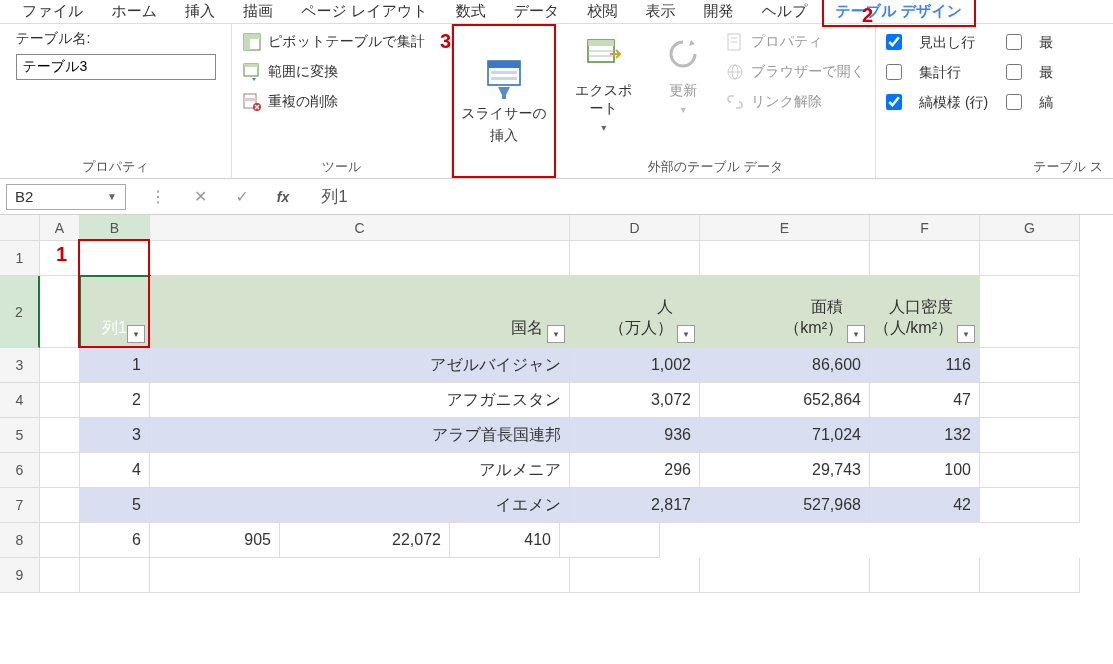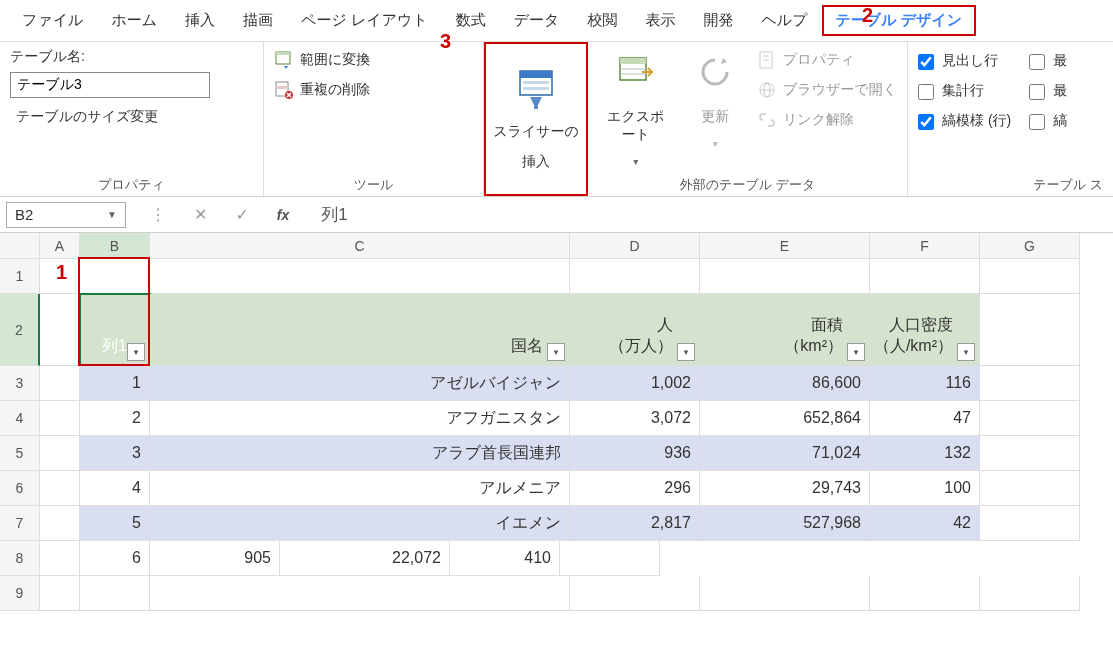--- a/index.html
+++ b/index.html
@@ -1,19 +1,19 @@
 <!DOCTYPE html>
 <html><head>
 <meta charset="utf-8">
 <style>
 * { box-sizing: border-box; margin: 0; padding: 0; }
 body { font-family: "Yu Gothic UI", "Meiryo", sans-serif; font-size: 14px; background: #fff; color: #333; overflow: hidden; width: 1113px; height: 664px; position: relative; }
 
 
-.menubar { display: flex; align-items: center; height: 42px; padding: 0 8px; border-bottom: 1px solid #ddd; }
+.menubar { display: flex; align-items: center; height: 24px; padding: 0 8px; border-bottom: 1px solid #ddd; }
 .menubar .menuitem { padding: 6px 14px; font-size: 15px; cursor: pointer; position: relative; }
 .menubar .menuitem.design { color: #3b82f6; font-weight: bold; border: 2px solid #c00; padding: 4px 12px; }
 
 
 .ann { position: absolute; color: #c00; font-weight: bold; font-size: 20px; z-index: 100; }
 
 
 .ribbon { display: flex; height: 155px; border-bottom: 1px solid #d0d0d0; }
 .ribbon-group { border-right: 1px solid #e0e0e0; display: flex; flex-direction: column; justify-content: space-between; padding: 6px 10px 2px 10px; }
 .ribbon-group-label { text-align: center; font-size: 13px; color: #555; padding-top: 4px; }
@@ -21,30 +21,30 @@
 
 .prop-col { display: flex; flex-direction: column; gap: 6px; }
 .prop-label { font-size: 14px; }
 .prop-input { width: 200px; height: 26px; border: 1px solid #888; padding: 2px 6px; font-size: 14px; }
 .resize-row { display: flex; align-items: center; gap: 6px; margin-top: 4px; }
 
 .tool-col { display: flex; flex-direction: column; gap: 10px; padding-top: 2px; }
 .tool-row { display: flex; align-items: center; gap: 6px; font-size: 14px; white-space: nowrap; }
 .tool-row .ico { width: 20px; height: 20px; display: inline-block; }
 
-.big-btn { display: flex; flex-direction: column; align-items: center; justify-content: center; width: 100px; padding: 4px; text-align: center; gap: 12px; font-size: 14px; }
+.big-btn { display: flex; flex-direction: column; align-items: center; justify-content: center; width: 100px; padding: 4px; text-align: center; gap: 4px; font-size: 14px; }
 .big-btn .big-ico { width: 44px; height: 44px; }
 .slicer-box { border: 2px solid #c00; padding: 0; }
 
 .ext-col { display: flex; flex-direction: column; gap: 10px; padding-top: 2px; }
 .ext-row { display: flex; align-items: center; gap: 6px; font-size: 14px; color: #999; white-space: nowrap; }
 .ext-row .ico { width: 20px; height: 20px; }
 
 .style-opts { display: flex; flex-direction: column; gap: 12px; padding-top: 4px; }
-.style-row { display: flex; align-items: flex-end; gap: 8px; font-size: 14px; white-space: nowrap; }
+.style-row { display: flex; align-items: flex-start; gap: 17px; font-size: 14px; white-space: nowrap; }
 .style-row input { width: 16px; height: 16px; }
 
 
 .formula-bar { display: flex; align-items: center; height: 36px; border-bottom: 1px solid #d0d0d0; padding: 0 6px; gap: 20px; }
 .namebox { width: 120px; height: 26px; border: 1px solid #aaa; padding: 2px 8px; font-size: 15px; display: flex; align-items: center; justify-content: space-between; }
 .namebox .chev { font-size: 10px; color: #666; }
 .fbx { color: #999; font-size: 16px; padding: 0 4px; }
 .fx { font-style: italic; font-weight: bold; color: #555; padding: 0 4px; }
 .formula-input { flex: 1; font-size: 17px; color: #555; padding-left: 8px; }
 
@@ -102,42 +102,43 @@
   <div class="menuitem">データ</div>
   <div class="menuitem">校閲</div>
   <div class="menuitem">表示</div>
   <div class="menuitem">開発</div>
   <div class="menuitem">ヘルプ</div>
   <div class="menuitem design">テーブル デザイン</div>
 </div>
 
 <div class="ribbon">
 
-  <div class="ribbon-group" style="width:264px;">
+  <div class="ribbon-group" style="width:232px;align-items:center;">
     <div class="ribbon-inner">
       <div class="prop-col">
         <div class="prop-label">テーブル名:</div>
         <input class="prop-input" value="テーブル3" style="">
-        <div class="resize-row">
-          <span class="ico">
-            <svg viewBox="0 0 20 20">
-                <rect x="2" y="2" width="12" height="12" fill="none" stroke="#2a6aa8" stroke-width="1.5"></rect>
-                <path d="M6 14 L14 6 M14 6 h-4 M14 6 v4" stroke="#2a6aa8" fill="none" stroke-width="1.5"></path>
-              </svg>
-          </span>
-          <span>テーブルのサイズ変更</span>
-        </div>
       </div>
     </div>
     <div class="ribbon-group-label">プロパティ</div>
   </div>
 
   <div class="ribbon-group" style="width:220px;">
     <div class="ribbon-inner">
       <div class="tool-col">
+        <div class="tool-row">
+          <span class="ico">
+              <svg viewBox="0 0 20 20">
+                <rect x="2" y="2" width="16" height="16" fill="#fff" stroke="#5a8a3a"></rect>
+                <rect x="2" y="2" width="6" height="16" fill="#c6dcb8"></rect>
+                <rect x="2" y="2" width="16" height="5" fill="#c6dcb8"></rect>
+              </svg>
+            </span>
+          <span>ピボットテーブルで集計</span>
+        </div>
         <div class="tool-row">
           <span class="ico">
               <svg viewBox="0 0 20 20">
                 <rect x="2" y="2" width="14" height="12" fill="#fff" stroke="#5a8a3a"></rect>
                 <rect x="2" y="2" width="14" height="3" fill="#c6dcb8"></rect>
                 <path d="M10 16 l4 0 l-2 3 z" fill="#3a8ac8"></path>
               </svg>
             </span>
           <span>範囲に変換</span>
         </div>

